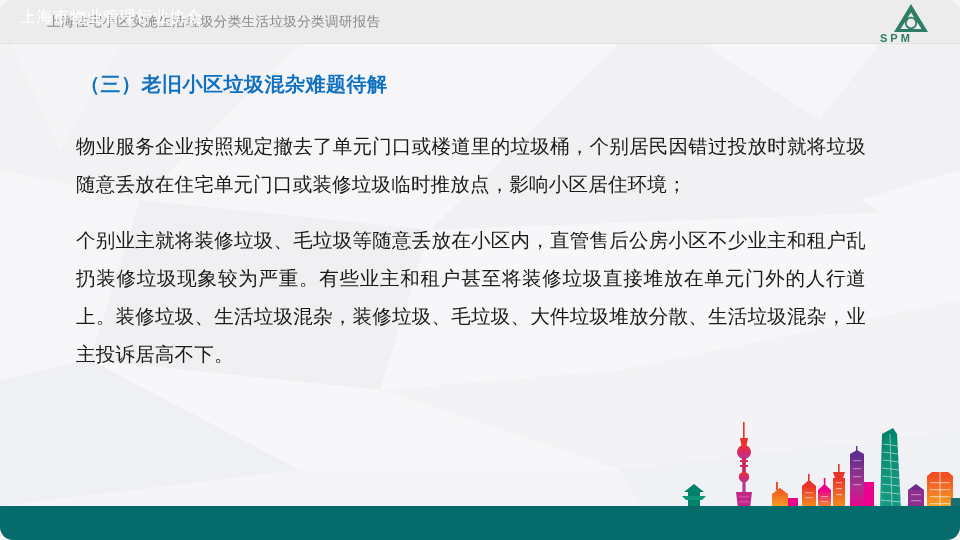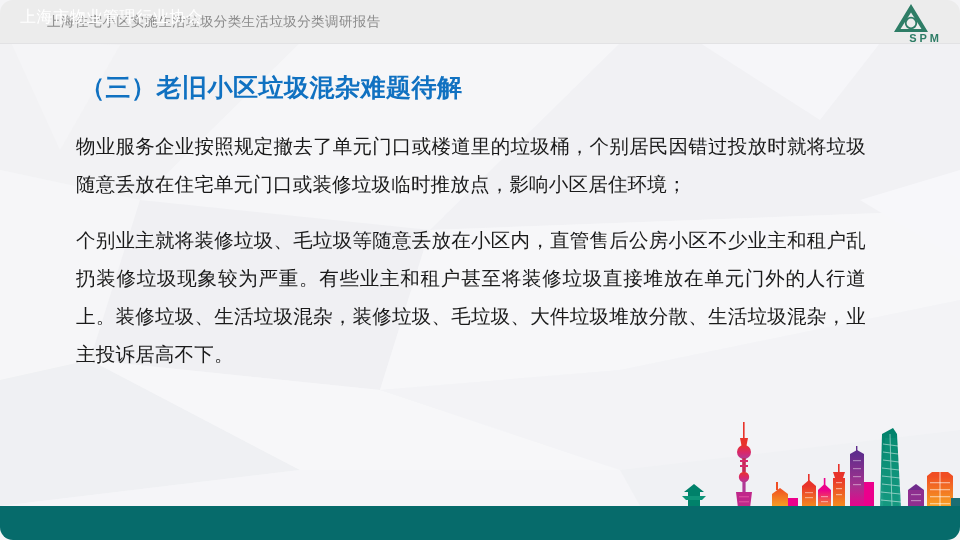--- a/index.html
+++ b/index.html
@@ -65,38 +65,38 @@
   }
 
   
   #logo {
     position: absolute;
     right: 18px;
     top: 3px;
     width: 62px;
     height: 44px;
     z-index: 4;
-    text-align: right;
+    text-align: left;
   }
   #logo svg { display: block; margin: 0 auto; }
   #logo-text {
     font-size: 11px;
     font-weight: bold;
     color: #2e7d66;
     letter-spacing: 3px;
     margin-top: 0px;
     line-height: 11px;
   }
 
   
   #slide-title {
     position: absolute;
     left: 80px;
     top: 71px;
-    font-size: 25px;
+    font-size: 20px;
     font-weight: bold;
     color: #1071c1;
     letter-spacing: 0.5px;
     white-space: nowrap;
     z-index: 5;
   }
 
   
   #body-content {
     position: absolute;

